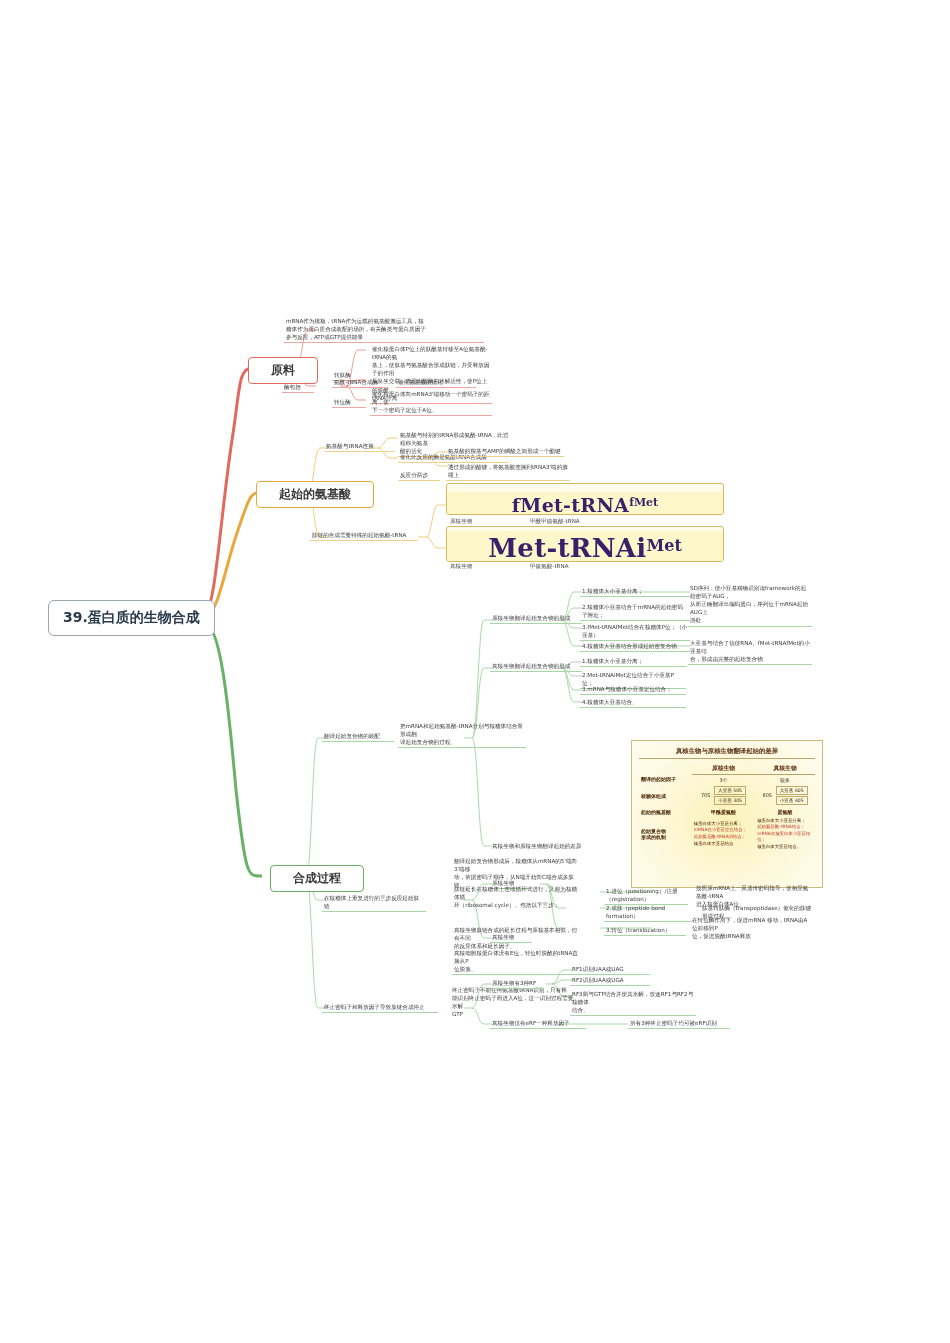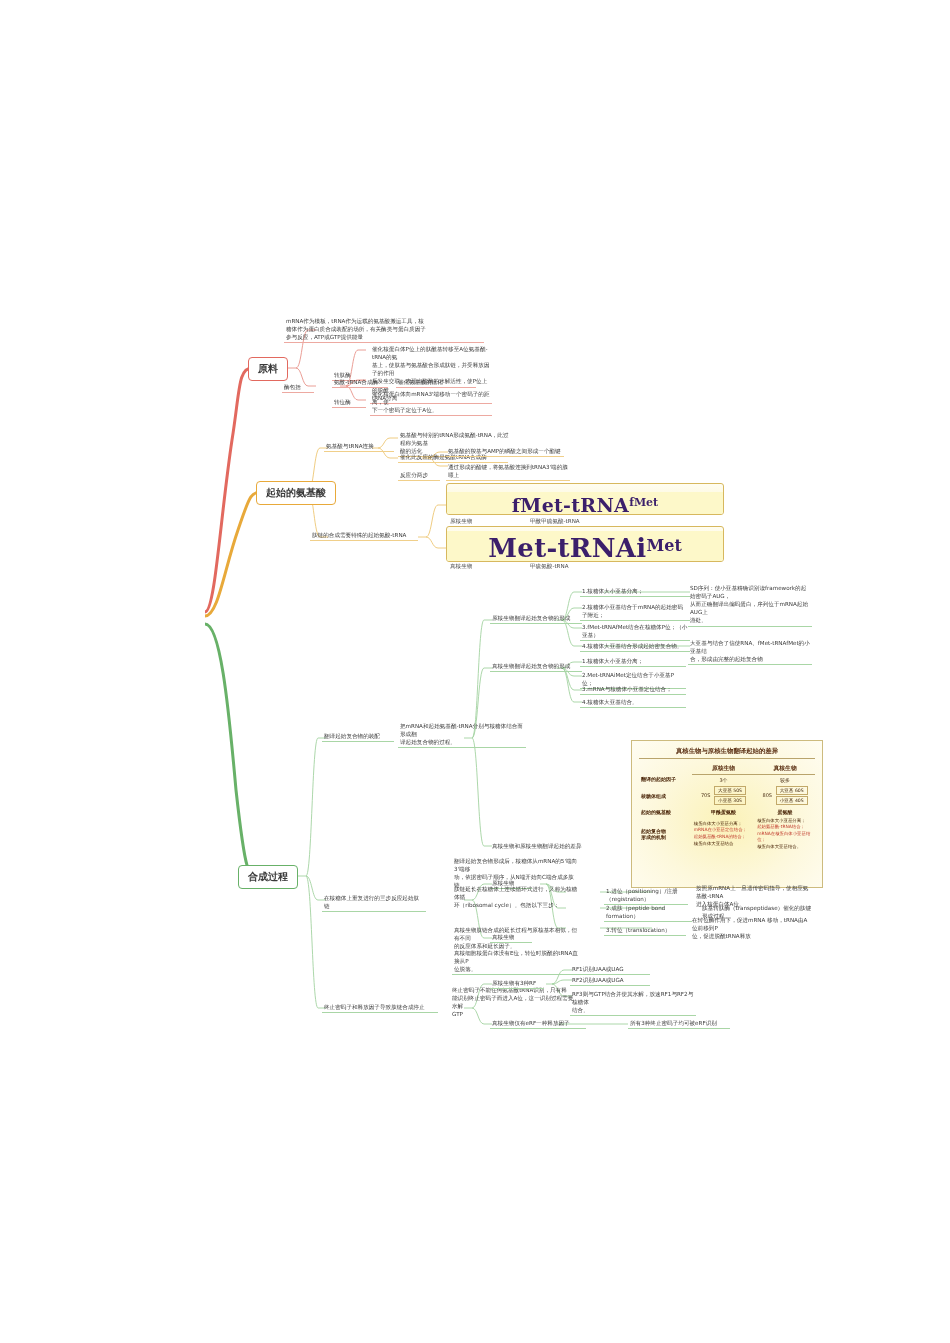--- a/index.html
+++ b/index.html
@@ -12,21 +12,21 @@
   
   .root{
     border:1px solid #9aa6b2;border-radius:6px;background:#fff;
     padding:8px 14px;font-size:14px;font-weight:700;color:#2b3b4e;
     white-space:nowrap;
   }
 
   
   .lvl1{
     border:1px solid;border-radius:4px;background:#fff;
-    padding:4px 9px;font-size:10px;font-weight:700;white-space:nowrap;color:#333;
+    padding:4px 22px;font-size:12px;font-weight:700;white-space:nowrap;color:#333;
   }
   .lvl1.red{border-color:#e2695f;color:#3a3a3a;}
   .lvl1.amber{border-color:#e8a93a;color:#3a3a3a;}
   .lvl1.green{border-color:#68b168;color:#3a3a3a;}
 
   
   .tnode{
     font-size:5.6px;line-height:1.45;color:#3b3b3b;
     padding:1px 2px 1px 2px;
     border-bottom:0.8px solid #ccc;
@@ -141,20 +141,21 @@
       <path d="M558,1024 L566,1024 L628,1024"></path>
 
       <path d="M604,592 L690,592" stroke="#a3d2a0"></path>
       <path d="M604,646 L690,646" stroke="#a3d2a0"></path>
       <path d="M600,892 L652,892" stroke="#a3d2a0"></path>
       <path d="M600,908 L664,908" stroke="#a3d2a0"></path>
       <path d="M600,928 L652,928" stroke="#a3d2a0"></path>
     </g>
   </svg>
 
+  <div class="node root" style="left:48px;top:600px;">39.蛋白质的生物合成</div>
 
   <div class="node lvl1 red" style="left:248px;top:357px;">原料</div>
 
   <div class="node tnode red" style="left:284px;top:316px;width:200px;">mRNA作为模板，tRNA作为运载的氨基酸搬运工具，核
 糖体作为蛋白质合成装配的场所，有关酶类与蛋白质因子
 参与反应，ATP或GTP提供能量</div>
 
   <div class="node tnode red" style="left:282px;top:382px;width:32px;">酶包括</div>
 
   <div class="node tnode red" style="left:332px;top:370px;width:34px;">转肽酶</div>
@@ -192,21 +193,21 @@
   <div class="lbl" style="left:530px;top:518px;">甲酰甲硫氨酸-tRNA</div>
 
   <div class="node imgbox" style="left:446px;top:526px;width:278px;height:36px;">
     <div class="fmet fmet2 fmet-band" style="margin-top:4px;">
       <span class="big">Met-tRNAi</span><span class="sup">Met</span>
     </div>
   </div>
   <div class="lbl" style="left:450px;top:563px;">真核生物</div>
   <div class="lbl" style="left:530px;top:563px;">甲硫氨酸-tRNA</div>
 
-  <div class="node lvl1 green" style="left:238px;top:865px;">合成过程</div>
+  <div class="node lvl1 green" style="left:270px;top:865px;">合成过程</div>
 
   <div class="node tnode green" style="left:322px;top:731px;width:72px;">翻译起始复合物的装配</div>
   <div class="node tnode green" style="left:398px;top:721px;width:128px;">把mRNA和起始氨基酰-tRNA分别与核糖体结合而形成翻
 译起始复合物的过程。</div>
 
   <div class="node tnode green" style="left:490px;top:613px;width:92px;">原核生物翻译起始复合物的形成</div>
   <div class="node tnode green" style="left:580px;top:586px;width:110px;">1.核糖体大小亚基分离；</div>
   <div class="node tnode green" style="left:688px;top:583px;width:124px;">SD序列：使小亚基精确识别读framework的起始密码子AUG，
 从而正确翻译出编码蛋白，序列位于mRNA起始AUG上
 游处。</div>

